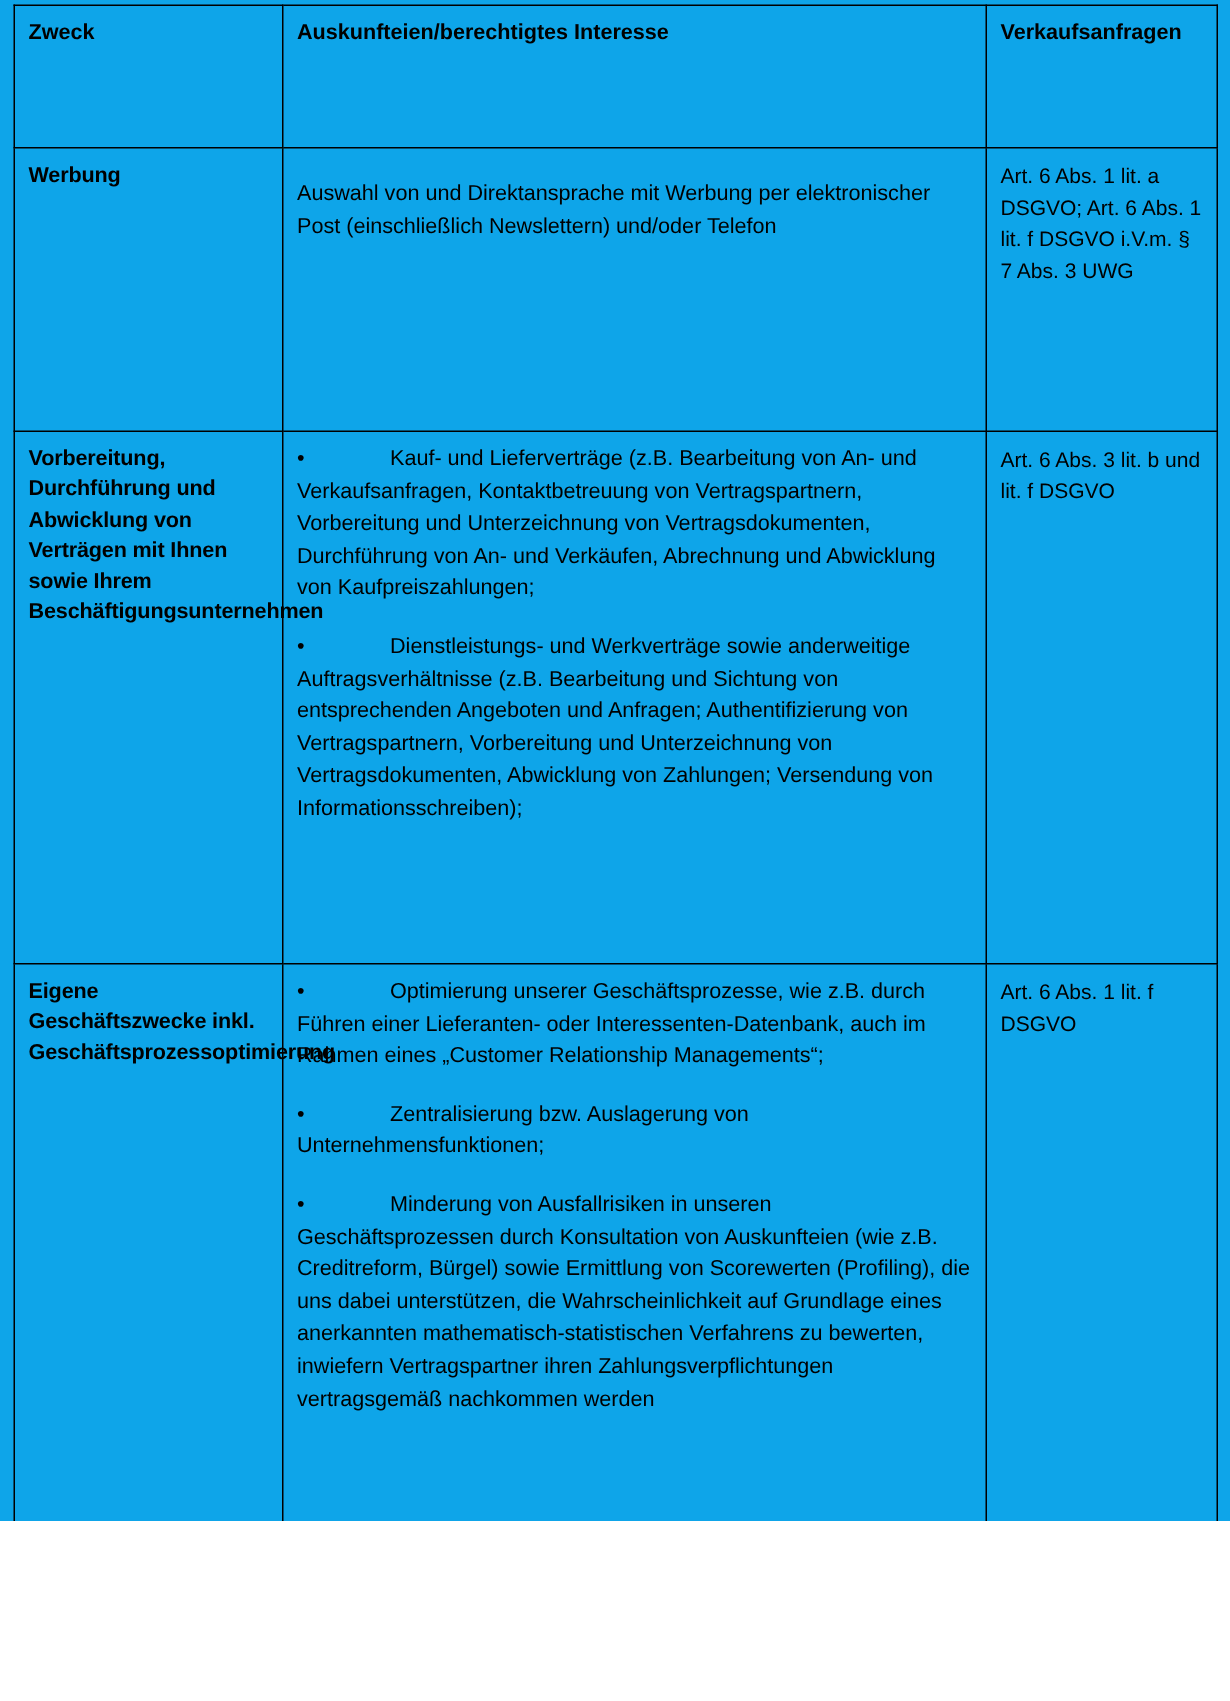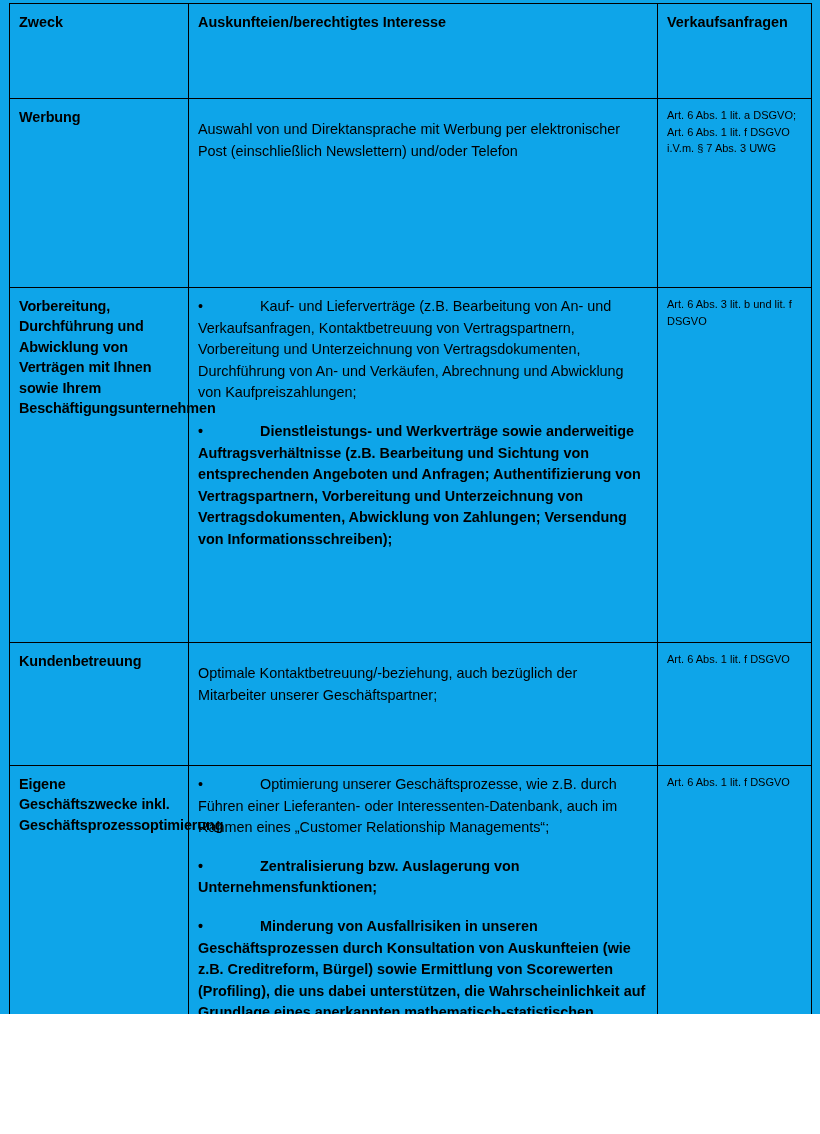--- a/index.html
+++ b/index.html
@@ -45,21 +45,21 @@
     font-size: 14.4px;
     font-weight: bold;
     line-height: 1.42;
     letter-spacing: -0.1px;
   }
   .cell-body {
     font-size: 14.4px;
     line-height: 1.5;
   }
   .cell-legal {
-    font-size: 11px;
+    font-size: 14px;
     line-height: 1.5;
   }
   .hdr {
     font-size: 14.4px;
     font-weight: bold;
     line-height: 1.42;
   }
 
   tr.row-header td { height: 78px; }
   tr.row-1 td { height: 172px; }
@@ -71,21 +71,20 @@
     margin: 12px 0 0 0;
     white-space: pre-line;
   }
   .bullet-para {
     margin: 0;
     white-space: pre-line;
     text-indent: 0;
   }
   .bullet-para + .bullet-para {
     margin-top: 17px;
-    font-weight: bold;
   }
   .bullet-mark {
     display: inline-block;
     width: 62px;
   }
   .legal-text {
     white-space: pre-line;
   }
   .purpose-text {
     white-space: pre-line;
@@ -136,33 +135,20 @@
           <div class="cell-body">
             <div class="bullet-para"><span class="bullet-mark">•</span><span>Kauf- und Lieferverträge (z.B. Bearbeitung von An- und Verkaufsanfragen, Kontaktbetreuung von Vertragspartnern, Vorbereitung und Unterzeichnung von Vertragsdokumenten, Durchführung von An- und Verkäufen, Abrechnung und Abwicklung von Kaufpreiszahlungen;</span></div>
             <div class="bullet-para"><span class="bullet-mark">•</span><span>Dienstleistungs- und Werkverträge sowie anderweitige Auftragsverhältnisse (z.B. Bearbeitung und Sichtung von entsprechenden Angeboten und Anfragen; Authentifizierung von Vertragspartnern, Vorbereitung und Unterzeichnung von Vertragsdokumenten, Abwicklung von Zahlungen; Versendung von Informationsschreiben);</span></div>
           </div>
         </td>
         <td>
           <div class="cell-legal legal-text">Art. 6 Abs. 3 lit. b und lit. f DSGVO</div>
         </td>
       </tr>
 
-      <tr class="row-3">
-        <td>
-          <div class="cell-purpose purpose-text">Kundenbetreuung</div>
-        </td>
-        <td>
-          <div class="cell-body">
-            <div class="para">Optimale Kontaktbetreuung/-beziehung, auch bezüglich der Mitarbeiter unserer Geschäftspartner;</div>
-          </div>
-        </td>
-        <td>
-          <div class="cell-legal legal-text">Art. 6 Abs. 1 lit. f DSGVO</div>
-        </td>
-      </tr>
 
       <tr class="row-4">
         <td>
           <div class="cell-purpose purpose-text">Eigene Geschäftszwecke inkl. Geschäftsprozessoptimierung</div>
         </td>
         <td>
           <div class="cell-body">
             <div class="bullet-para"><span class="bullet-mark">•</span><span>Optimierung unserer Geschäftsprozesse, wie z.B. durch Führen einer Lieferanten- oder Interessenten-Datenbank, auch im Rahmen eines „Customer Relationship Managements“;</span></div>
             <div class="bullet-para"><span class="bullet-mark">•</span><span>Zentralisierung bzw. Auslagerung von Unternehmensfunktionen;</span></div>
             <div class="bullet-para"><span class="bullet-mark">•</span><span>Minderung von Ausfallrisiken in unseren Geschäftsprozessen durch Konsultation von Auskunfteien (wie z.B. Creditreform, Bürgel) sowie Ermittlung von Scorewerten (Profiling), die uns dabei unterstützen, die Wahrscheinlichkeit auf Grundlage eines anerkannten mathematisch-statistischen Verfahrens zu bewerten, inwiefern Vertragspartner ihren Zahlungsverpflichtungen vertragsgemäß nachkommen werden</span></div>

